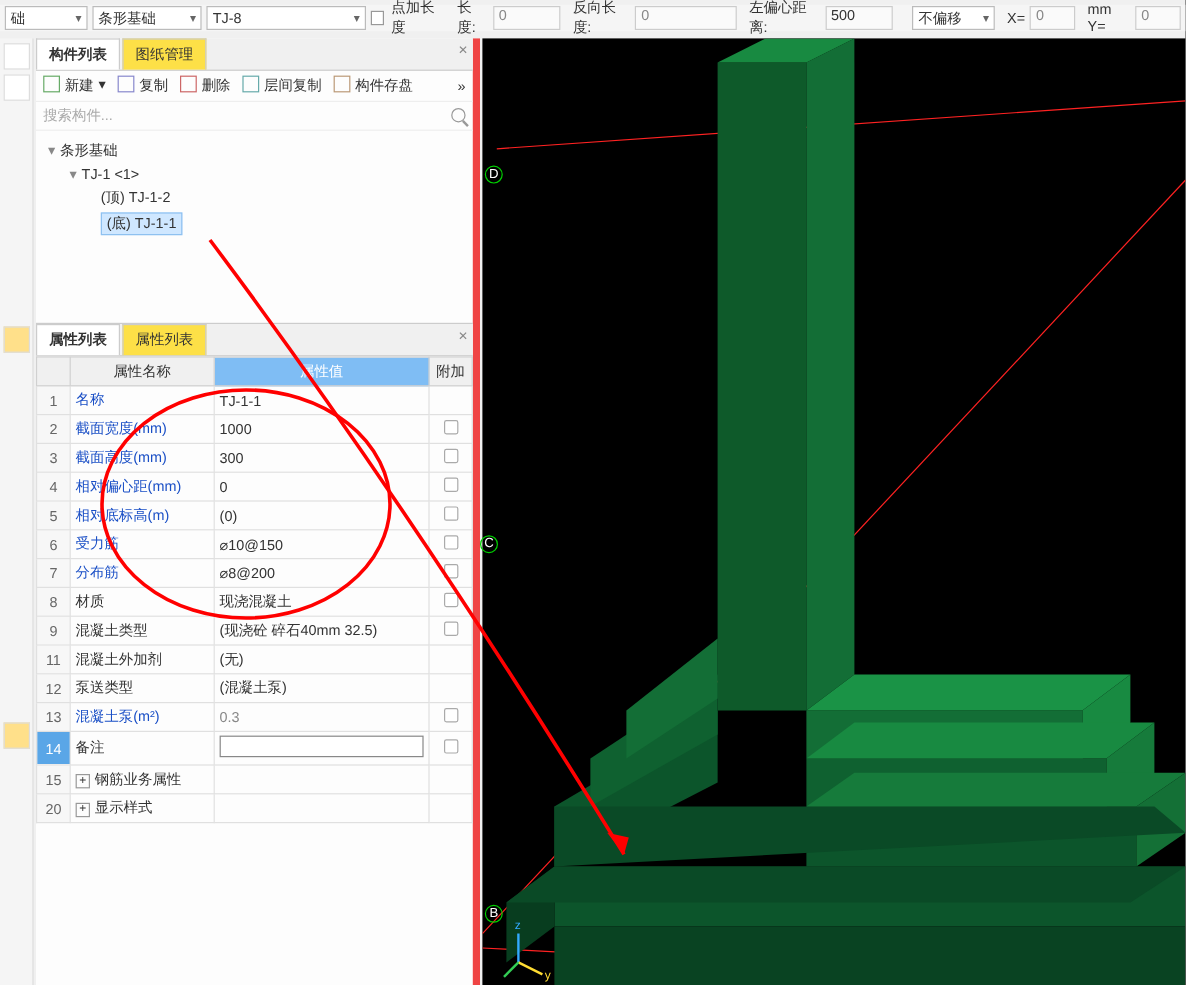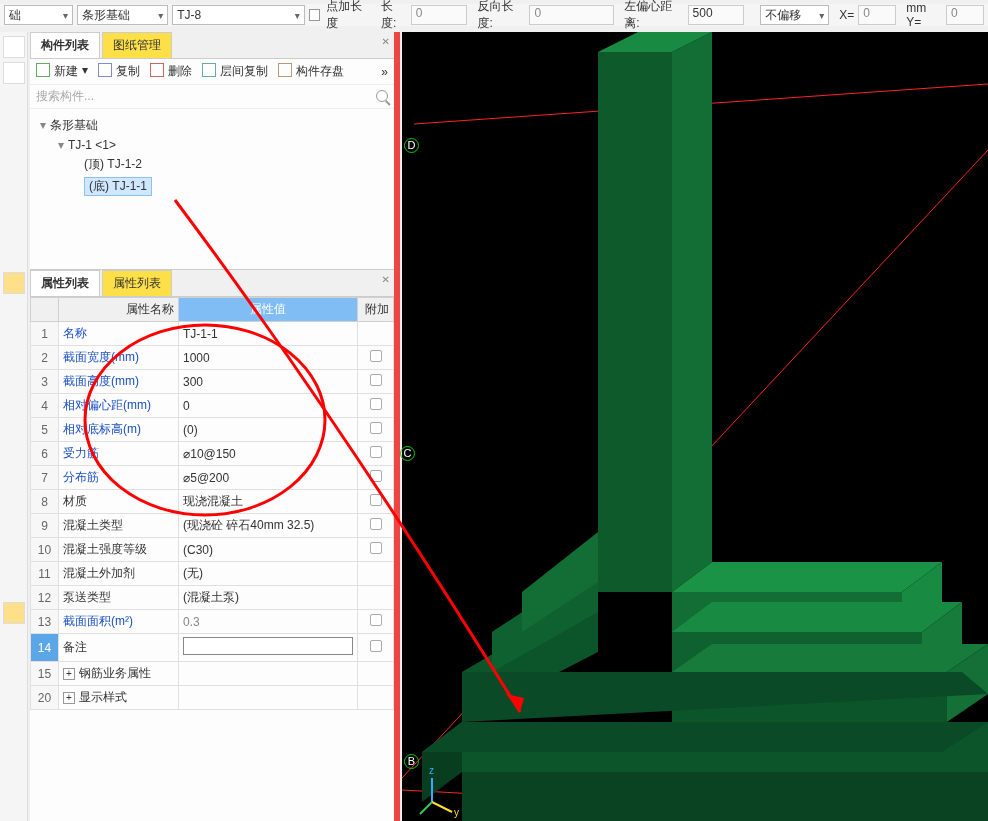--- a/index.html
+++ b/index.html
@@ -91,21 +91,21 @@
     padding: 0 4px;
   }
   
   .prop-panel { border-top: 1px solid #ccc; }
   .prop-grid {
     width: 100%; border-collapse: collapse; font-size: 12px;
     table-layout: fixed;
   }
   .prop-grid th {
     background: #f0f0f0; border: 1px solid #d0d0d0; font-weight: normal;
-    padding: 3px 4px; text-align: right;
+    padding: 3px 4px; text-align: center;
   }
   .prop-grid th.hvalue { background: #7fbdf4; color: #fff; text-align: center; }
   .prop-grid td {
     border: 1px solid #e0e0e0; padding: 3px 4px; height: 20px;
     white-space: nowrap; overflow: hidden; text-overflow: ellipsis;
   }
   .prop-grid td.numcol {
     width: 28px; text-align: center; background: #f7f7f7; color: #666;
   }
   .prop-grid td.numcol.sel { background: #5aa6e7; color: #fff; }
@@ -265,56 +265,50 @@
           </tr>
           <tr>
             <td class="numcol">6</td>
             <td class="blue"><span>受力筋</span></td>
             <td>⌀10@150</td>
             <td class="chkcell"><span class="cb"></span></td>
           </tr>
           <tr>
             <td class="numcol">7</td>
             <td class="blue"><span>分布筋</span></td>
-            <td>⌀5@200</td>
+            <td>⌀8@200</td>
             <td class="chkcell"><span class="cb"></span></td>
           </tr>
           <tr>
             <td class="numcol">8</td>
             <td><span>材质</span></td>
             <td>现浇混凝土</td>
             <td class="chkcell"><span class="cb"></span></td>
           </tr>
           <tr>
             <td class="numcol">9</td>
             <td><span>混凝土类型</span></td>
             <td>(现浇砼 碎石40mm 32.5)</td>
             <td class="chkcell"><span class="cb"></span></td>
           </tr>
           <tr>
-            <td class="numcol">10</td>
-            <td><span>混凝土强度等级</span></td>
-            <td>(C30)</td>
-            <td class="chkcell"><span class="cb"></span></td>
-          </tr>
-          <tr>
             <td class="numcol">11</td>
             <td><span>混凝土外加剂</span></td>
             <td>(无)</td>
             <td class="chkcell"></td>
           </tr>
           <tr>
             <td class="numcol">12</td>
             <td><span>泵送类型</span></td>
             <td>(混凝土泵)</td>
             <td class="chkcell"></td>
           </tr>
           <tr>
             <td class="numcol">13</td>
-            <td class="blue"><span>截面面积(m²)</span></td>
+            <td class="blue"><span>混凝土泵(m²)</span></td>
             <td class="grey">0.3</td>
             <td class="chkcell"><span class="cb"></span></td>
           </tr>
           <tr>
             <td class="numcol sel">14</td>
             <td><span>备注</span></td>
             <td><span class="input-edit"></span></td>
             <td class="chkcell"><span class="cb"></span></td>
           </tr>
           <tr>

